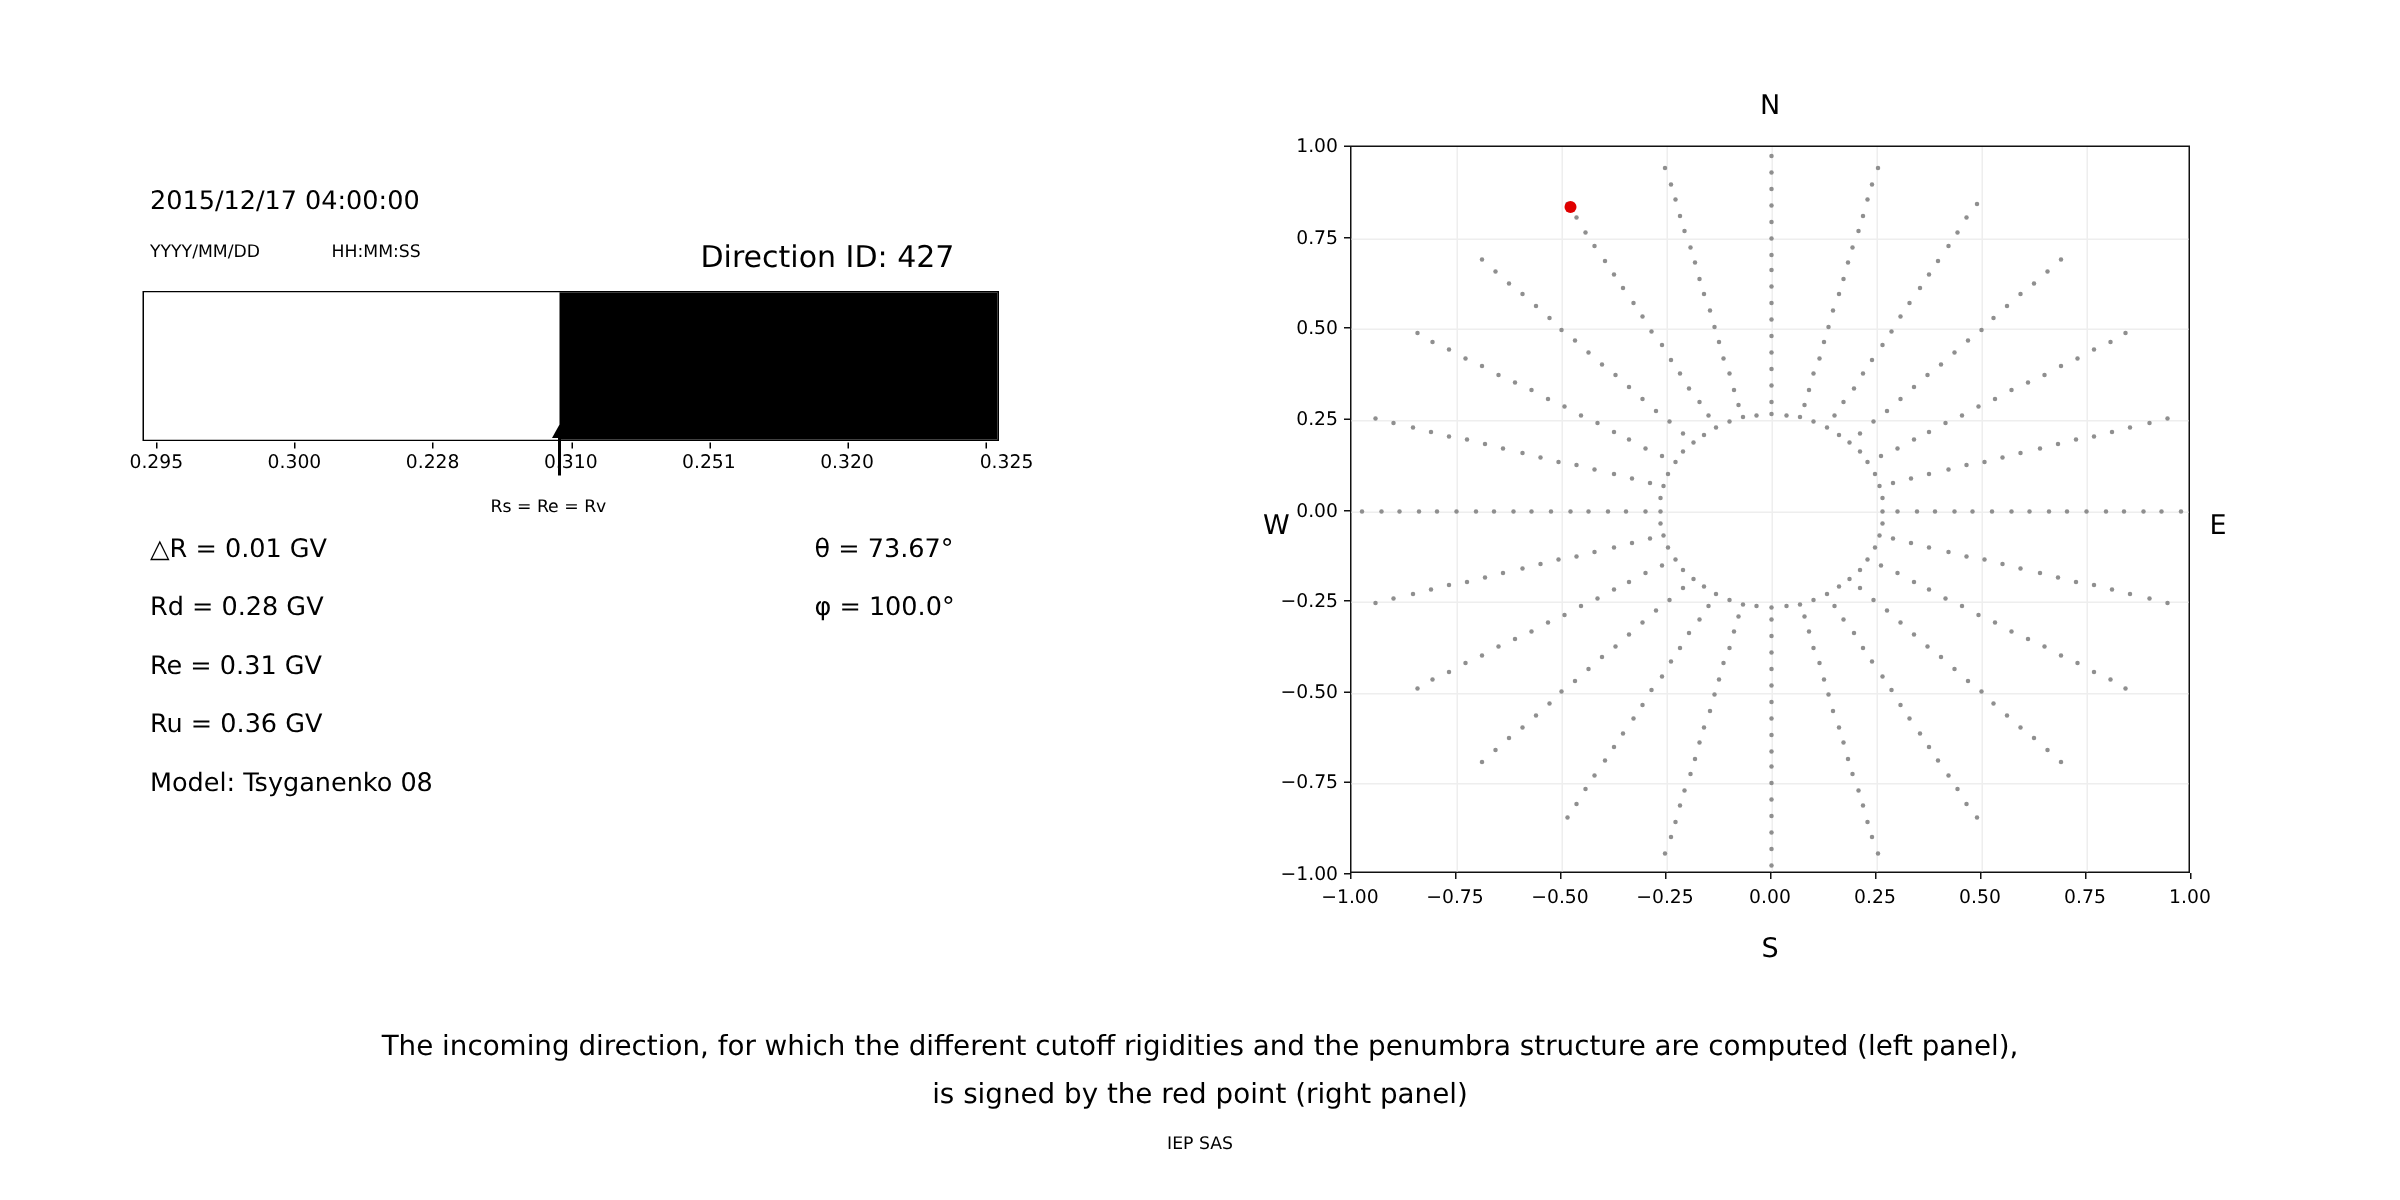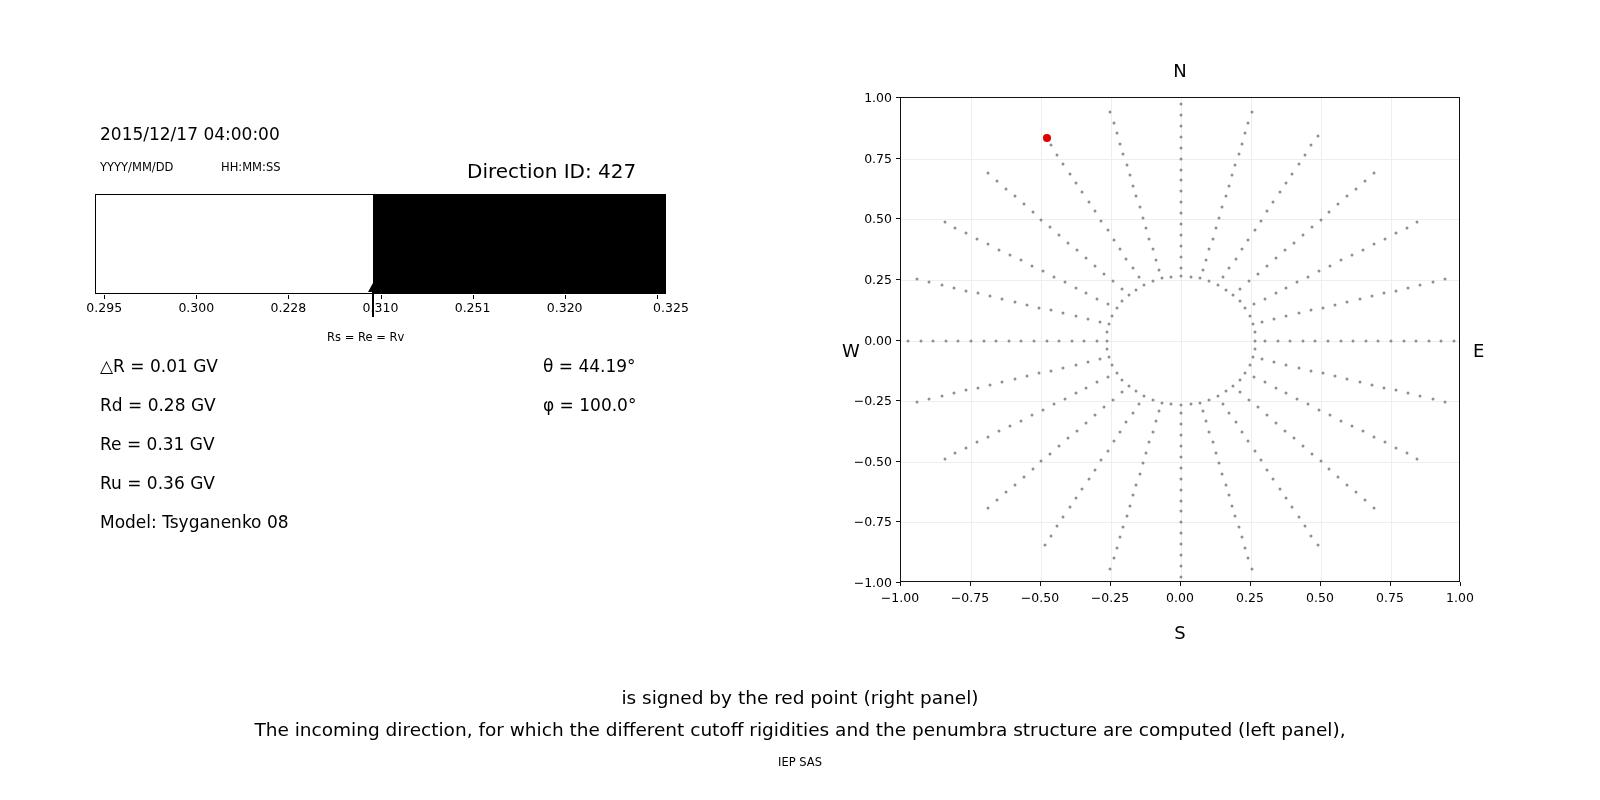--- a/index.html
+++ b/index.html
@@ -226,21 +226,21 @@
     </div>
   <div id="rs-marker-arrow" style="left: 368.132px;"></div>
   <div id="rs-marker-stem" style="left: 372.382px;"></div>
   <div id="rs-label">Rs = Re = Rv</div>
 
   <div class="param" id="param-dr">△R = 0.01 GV</div>
   <div class="param" id="param-rd">Rd = 0.28 GV</div>
   <div class="param" id="param-re">Re = 0.31 GV</div>
   <div class="param" id="param-ru">Ru = 0.36 GV</div>
   <div class="param" id="param-model">Model: Tsyganenko 08</div>
-  <div class="param" id="param-theta">θ = 44.19°</div>
+  <div class="param" id="param-theta">θ = 73.67°</div>
   <div class="param" id="param-phi">φ = 100.0°</div>
 </div>
 
 <div id="right-panel">
   <div class="compass" id="compass-n">N</div>
   <div class="compass" id="compass-s">S</div>
   <div class="compass" id="compass-w">W</div>
   <div class="compass" id="compass-e">E</div>
 
   <div id="sky-axes">
@@ -724,16 +724,16 @@
     <div class="xtick-label" style="left: 430px; top: 550px;">0.25</div>
     <div class="axis-tick-v" style="left: 500px; top: 542px;"></div>
     <div class="xtick-label" style="left: 500px; top: 550px;">0.50</div>
     <div class="axis-tick-v" style="left: 570px; top: 542px;"></div>
     <div class="xtick-label" style="left: 570px; top: 550px;">0.75</div>
     <div class="axis-tick-v" style="left: 640px; top: 542px;"></div>
     <div class="xtick-label" style="left: 640px; top: 550px;">1.00</div>
   </div>
 
 <div id="caption">
+  <div>The incoming direction, for which the different cutoff rigidities and the penumbra structure are computed (left panel),</div>
   <div>is signed by the red point (right panel)</div>
-  <div>The incoming direction, for which the different cutoff rigidities and the penumbra structure are computed (left panel),</div>
 </div>
 <div id="credit">IEP SAS</div>
 
 </body></html>

